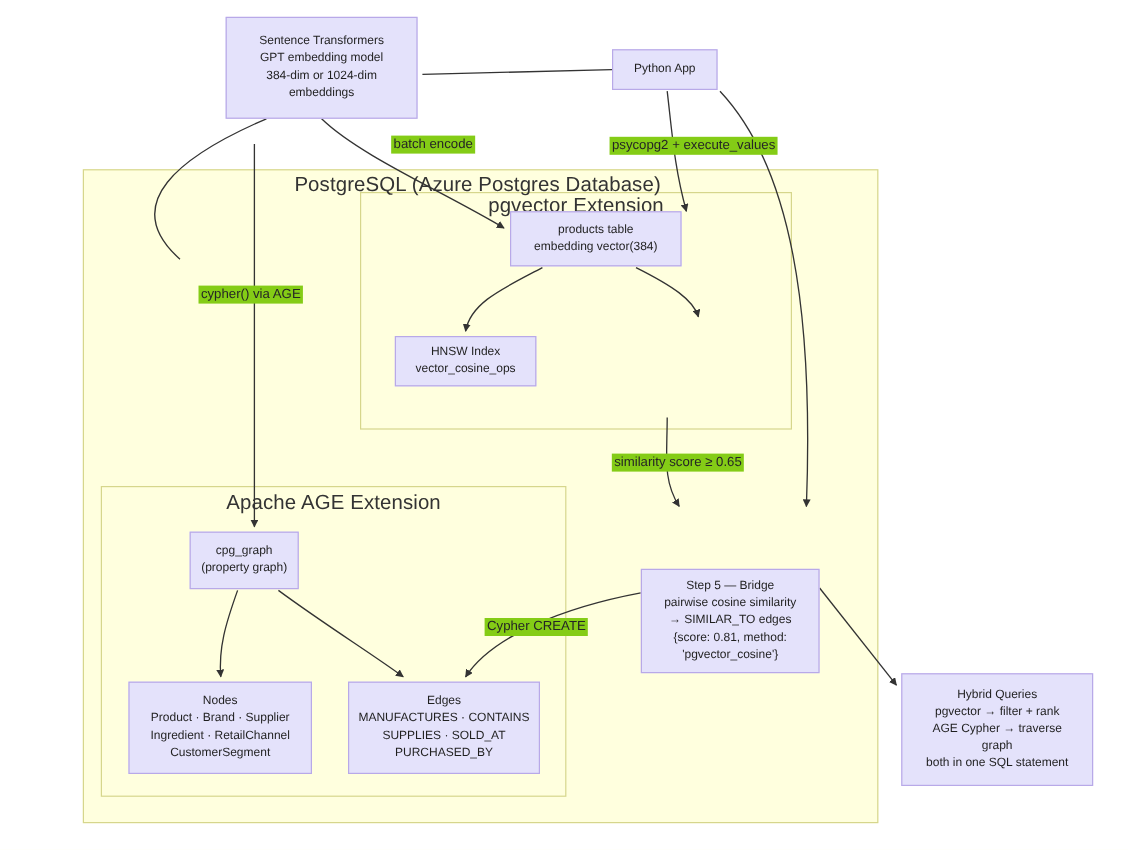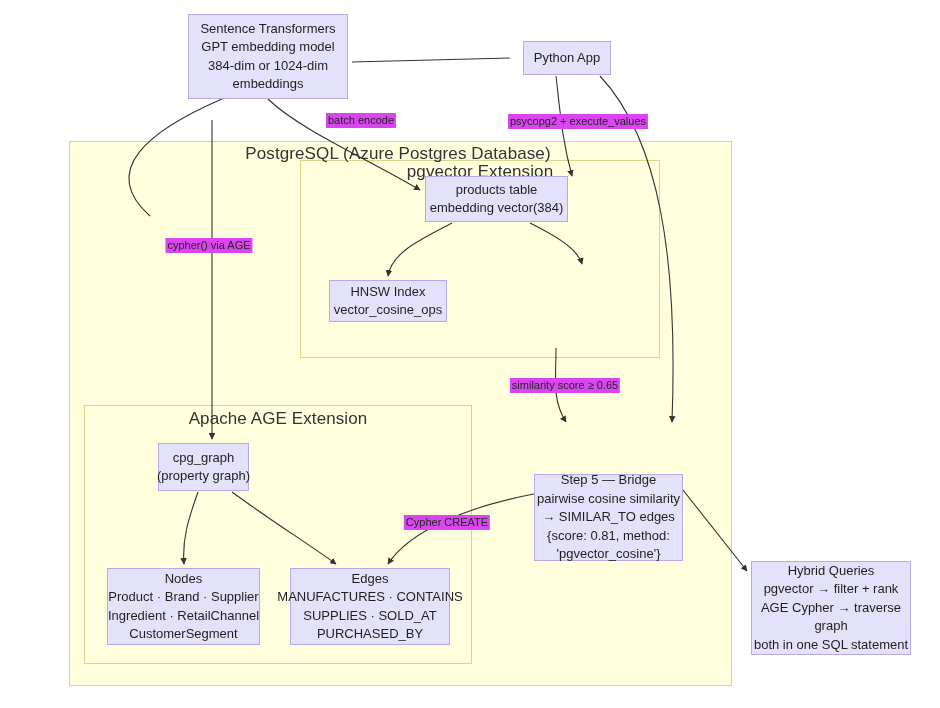--- a/index.html
+++ b/index.html
@@ -43,34 +43,34 @@
   .node {
     position: absolute;
     background: #e4e2fb;
     border: 1px solid #b8a9e8;
     box-sizing: border-box;
     display: flex;
     flex-direction: column;
     align-items: center;
     justify-content: center;
     text-align: center;
-    font-size: 13px;
+    font-size: 10px;
     color: #1f1f1f;
     line-height: 1.42;
     padding: 3px 6px;
   }
   .node .ln {
     display: block;
     white-space: nowrap;
   }
   .edge-label {
     position: absolute;
     font-size: 11px;
     color: #252525;
-    background: #d946ef;
+    background: #84cc16;
     padding: 0px 2px;
     white-space: nowrap;
     transform: translateX(-50%);
     line-height: 1.35;
   }
 </style>
 </head>
 <body>
 
 <div id="canvas">
@@ -106,21 +106,21 @@
   <div class="cluster-label" style="left:480px;top:162px;">pgvector Extension</div>
   <div class="cluster-label" style="left:278px;top:409px;">Apache AGE Extension</div>
 
   <div class="node" style="left:188px;top:14px;width:160px;height:85px;">
     <span class="ln">Sentence Transformers</span>
     <span class="ln">GPT embedding model</span>
     <span class="ln">384-dim or 1024-dim</span>
     <span class="ln">embeddings</span>
   </div>
 
-  <div class="node" style="left:510px;top:41px;width:88px;height:34px;margin-left:13px;">
+  <div class="node" style="left:510px;top:41px;width:88px;height:34px;">
     <span class="ln">Python App</span>
   </div>
 
   <div class="node" style="left:425px;top:176px;width:143px;height:46px;align-items:center;">
     <span class="ln">products table</span>
     <span class="ln">embedding vector(384)</span>
   </div>
 
   <div class="node" style="left:329px;top:280px;width:118px;height:42px;">
     <span class="ln">HNSW Index</span>

